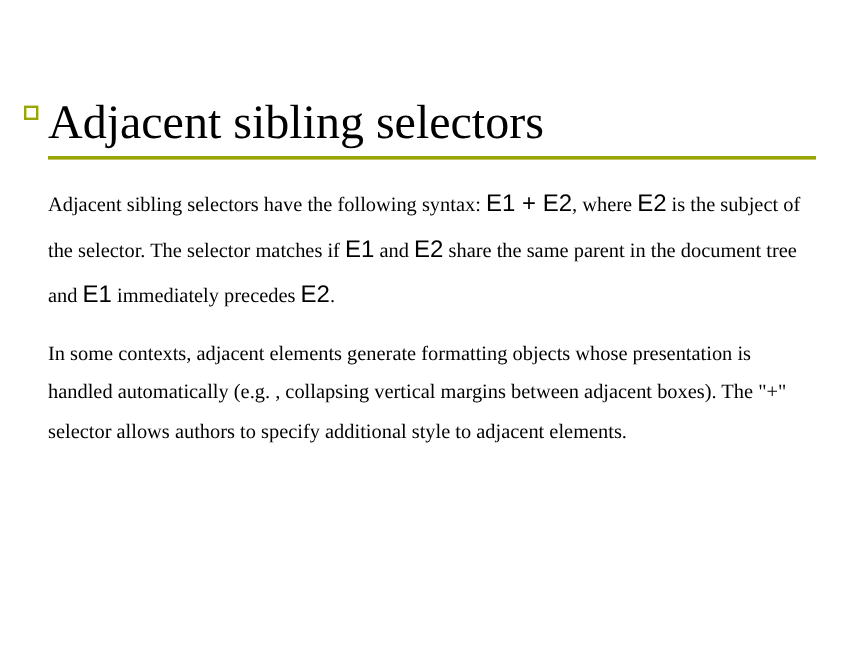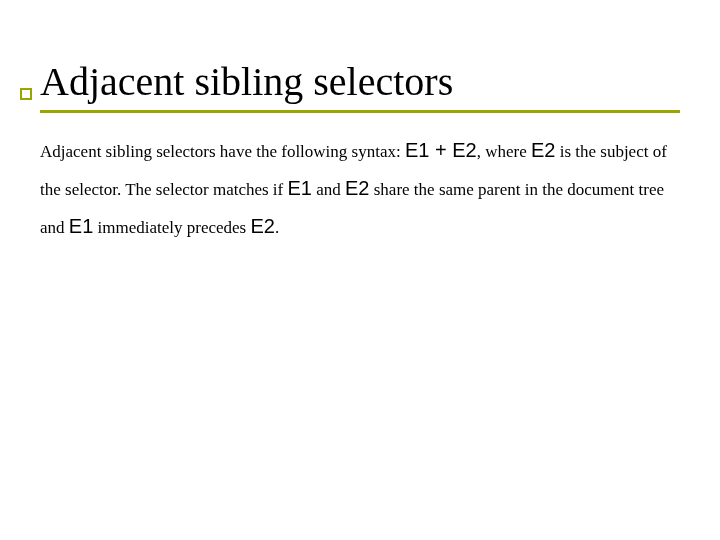--- a/index.html
+++ b/index.html
@@ -9,21 +9,21 @@
     height: 540px;
     background: #ffffff;
     font-family: Georgia, "Times New Roman", Times, serif;
     color: #000;
   }
   .slide {
     position: relative;
     width: 720px;
     height: 540px;
     box-sizing: border-box;
-    padding: 60px 40px 40px 40px;
+    padding: 80px 40px 40px 40px;
   }
   .bullet {
     position: absolute;
     left: 20px;
     top: 88px;
     width: 12px;
     height: 12px;
     border: 2px solid #99a500;
     box-sizing: border-box;
     background: transparent;
@@ -59,14 +59,15 @@
 <div class="slide">
   <div class="bullet"></div>
 
   <h1 class="title">Adjacent sibling selectors</h1>
   <hr class="rule">
 
   <div class="body">
     <p>
       <span>Adjacent sibling selectors have the following syntax: </span><span class="code">E1 + E2</span><span>, where </span><span class="code">E2</span><span> is the subject of the selector. The selector matches if </span><span class="code">E1</span><span> and </span><span class="code">E2</span><span> share the same parent in the document tree and </span><span class="code">E1</span><span> immediately precedes </span><span class="code">E2</span><span>.</span>
     </p>
+    <p>In some contexts, adjacent elements generate formatting objects whose presentation is handled automatically (e.g. , collapsing vertical margins between adjacent boxes). The "+" selector allows authors to specify additional style to adjacent elements.</p>
   </div>
 </div>
 
 </body></html>

